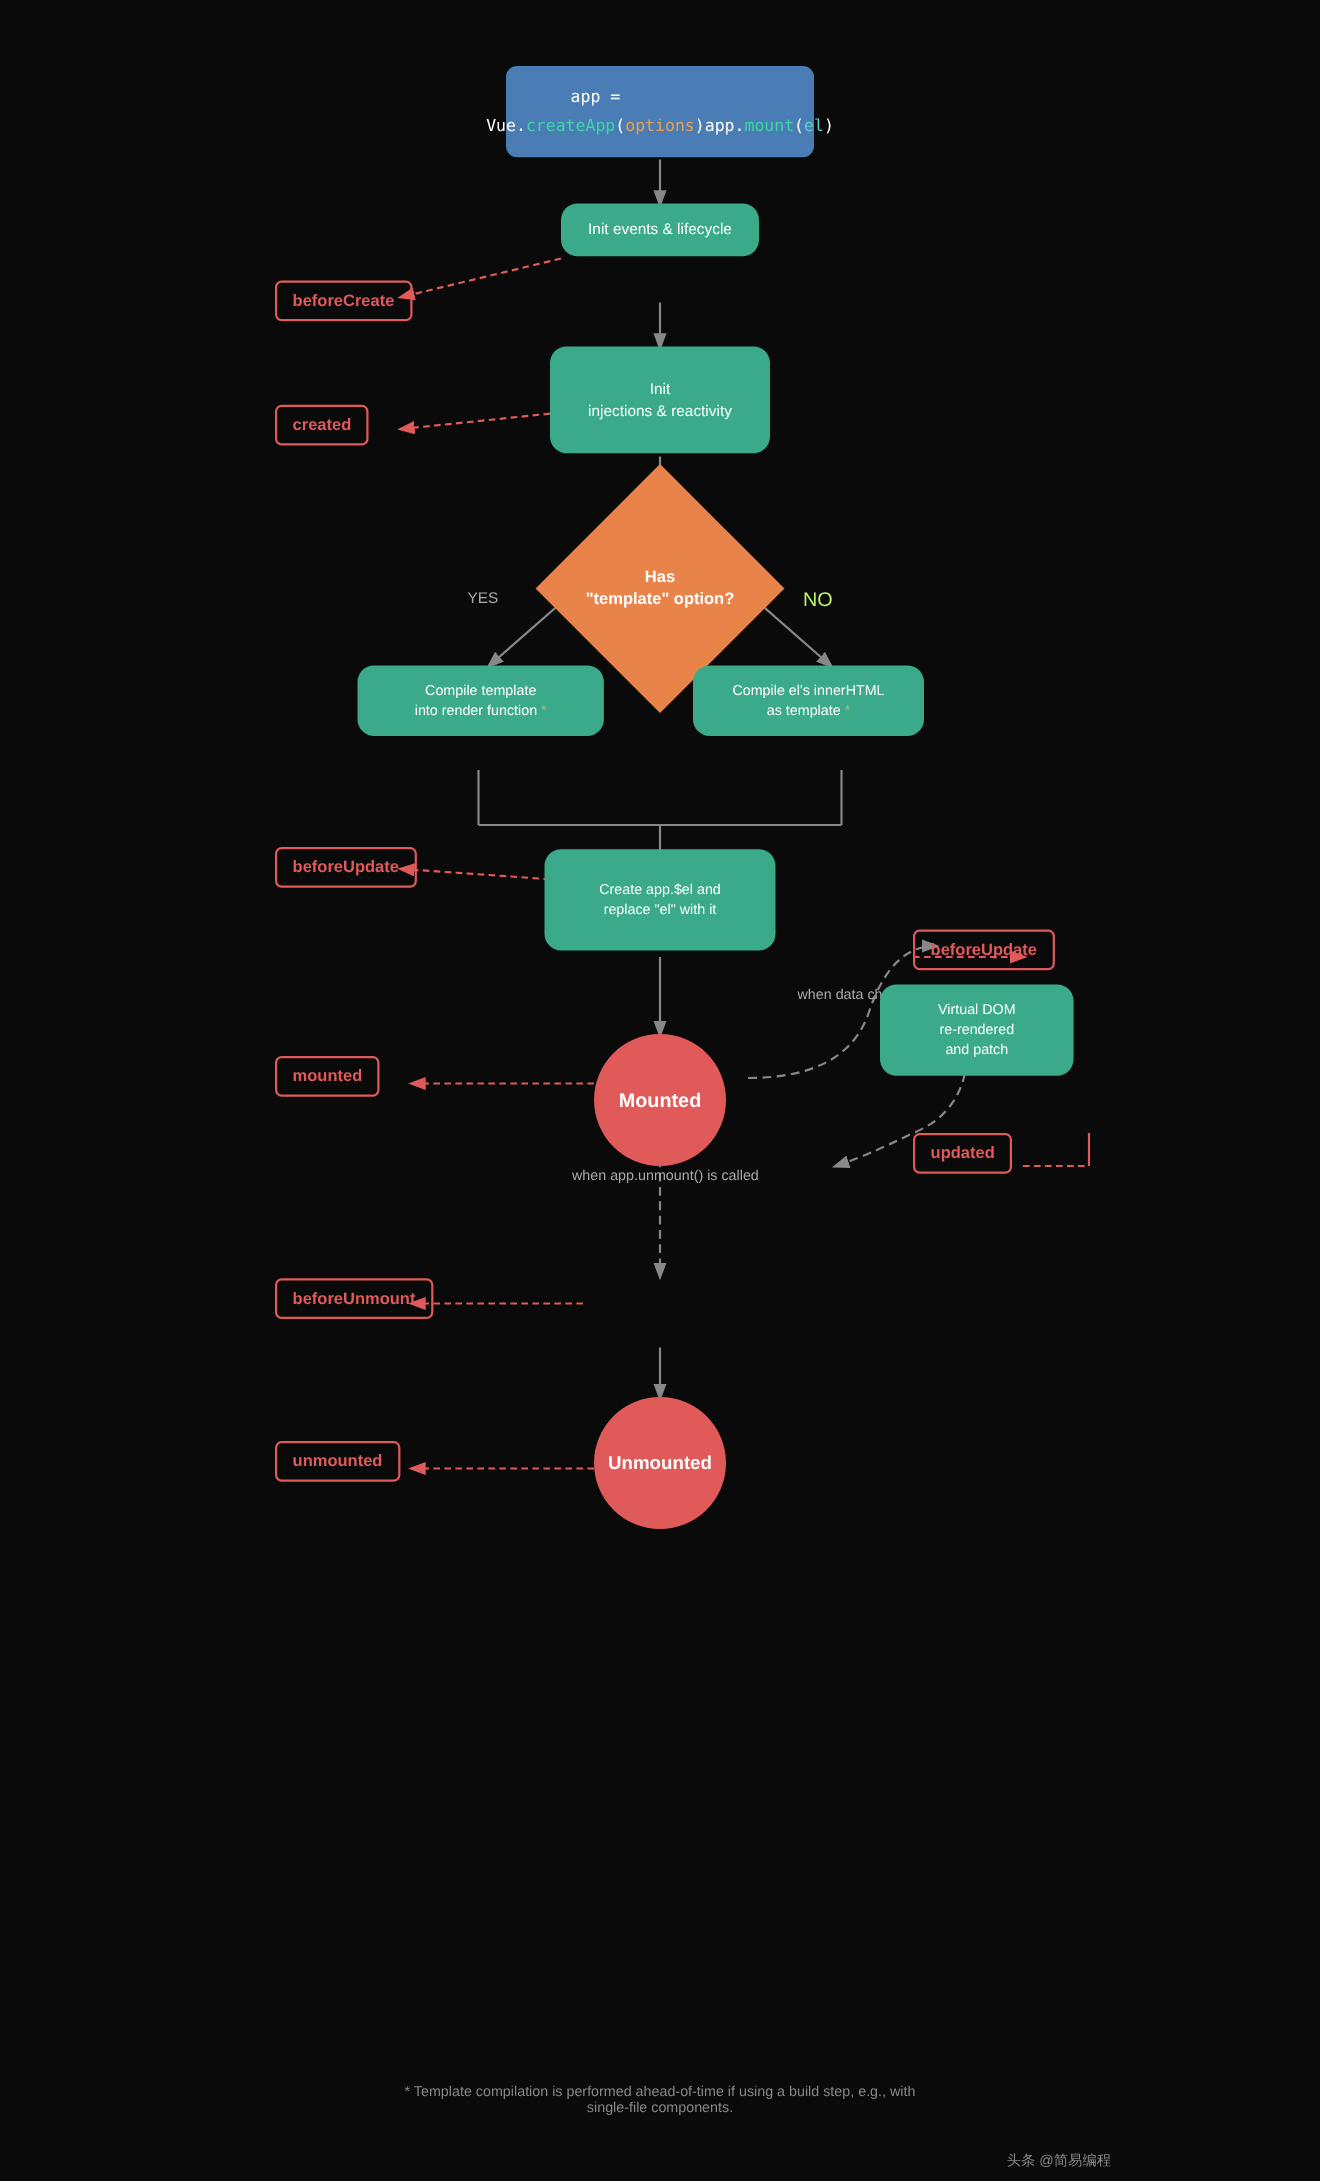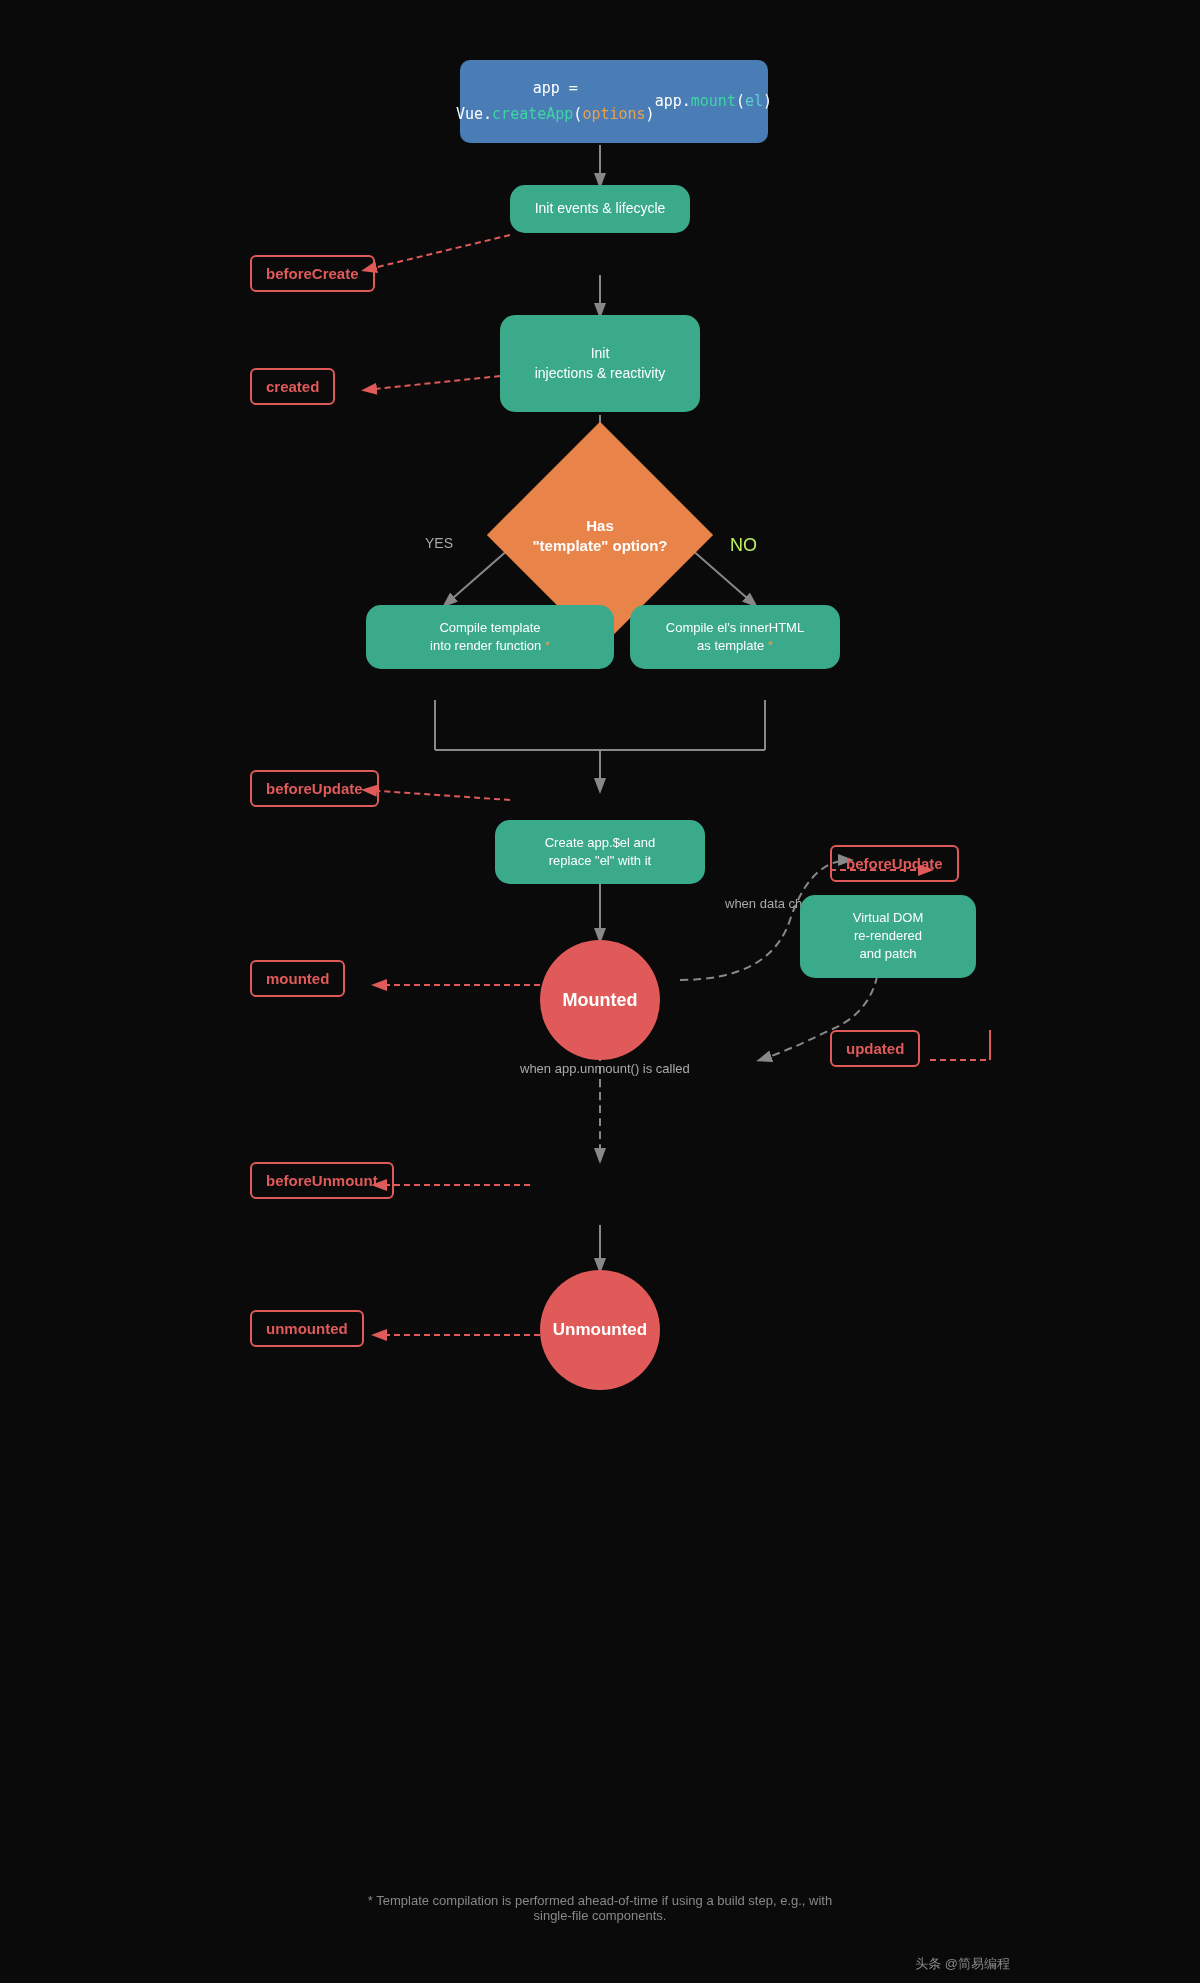--- a/index.html
+++ b/index.html
@@ -178,21 +178,21 @@
 
     <path d="M 430 1040 Q 430 1120 430 1160" stroke="#888" stroke-width="2" fill="none" stroke-dasharray="8,5" marker-end="url(#arrow-gray)"></path>
 
     <line x1="360" y1="1185" x2="205" y2="1185" stroke="#e05a5a" stroke-width="2" stroke-dasharray="6,4" marker-end="url(#arrow-red)"></line>
 
     <line x1="430" y1="1225" x2="430" y2="1270" stroke="#888" stroke-width="2" marker-end="url(#arrow-gray)"></line>
 
     <line x1="370" y1="1335" x2="205" y2="1335" stroke="#e05a5a" stroke-width="2" stroke-dasharray="6,4" marker-end="url(#arrow-red)"></line>
   </svg>
 
-  <div class="node node-rounded node-blue" style="left:290px; top:60px; width:308px; padding:16px 24px; font-family:monospace; font-size:15px; line-height:1.7;">
+  <div class="node node-rounded node-blue" style="left:290px; top:60px; width:280px; padding:16px 24px; font-family:monospace; font-size:15px; line-height:1.7;align-items:flex-end;">
     <div>
       <span style="color:#fff;">app = Vue.</span><span style="color:#3dd6a3;">createApp</span><span style="color:#fff;">(</span><span style="color:#e8a050;">options</span><span style="color:#fff;">)</span>
     </div>
     <div>
       <span style="color:#fff;">app.</span><span style="color:#3dd6a3;">mount</span><span style="color:#fff;">(</span><span style="color:#5ecfcf;">el</span><span style="color:#fff;">)</span>
     </div>
   </div>
 
   <div class="node node-rounded node-green" style="left:340px; top:185px; width:180px; padding:14px 20px; font-size:14px; line-height:1.4;">
     <span>Init
@@ -219,33 +219,33 @@
   </div>
 
   <div style="position:absolute; left:255px; top:535px; color:#aaa; font-size:14px;">
     <span>YES</span>
   </div>
 
   <div style="position:absolute; left:560px; top:535px; color:#bef264; font-size:18px;">
     <span>NO</span>
   </div>
 
-  <div class="node node-rounded node-green" style="left:155px; top:605px; width:248px; padding:14px 16px; font-size:13px; line-height:1.4;margin-left:41px;">
+  <div class="node node-rounded node-green" style="left:155px; top:605px; width:224px; padding:14px 16px; font-size:13px; line-height:1.4;">
     <span>Compile template<br>into render function <span style="color:#e8a050;">*</span></span>
   </div>
 
   <div class="node node-rounded node-green" style="left:460px; top:605px; width:210px; padding:14px 16px; font-size:13px; line-height:1.4;">
     <span>Compile el's innerHTML<br>as template <span style="color:#e8a050;">*</span></span>
   </div>
 
   <div class="node-label" style="left:80px; top:770px; padding:8px 14px;">
     <span>beforeUpdate</span>
   </div>
 
-  <div class="node node-rounded node-green" style="left:325px; top:820px; width:210px; padding:14px 20px; font-size:13px; line-height:1.4;">
+  <div class="node node-rounded node-green" style="left:325px; top:772px; width:210px; padding:28px 20px; font-size:13px; line-height:1.4;">
     <span>Create app.$el and<br>replace "el" with it</span>
   </div>
 
   <div class="node-label" style="left:80px; top:960px; padding:8px 14px;">
     <span>mounted</span>
   </div>
 
   <div class="node node-circle" style="left:370px; top:940px; width:120px; height:120px; font-size:18px;">
     <span>Mounted</span>
   </div>

